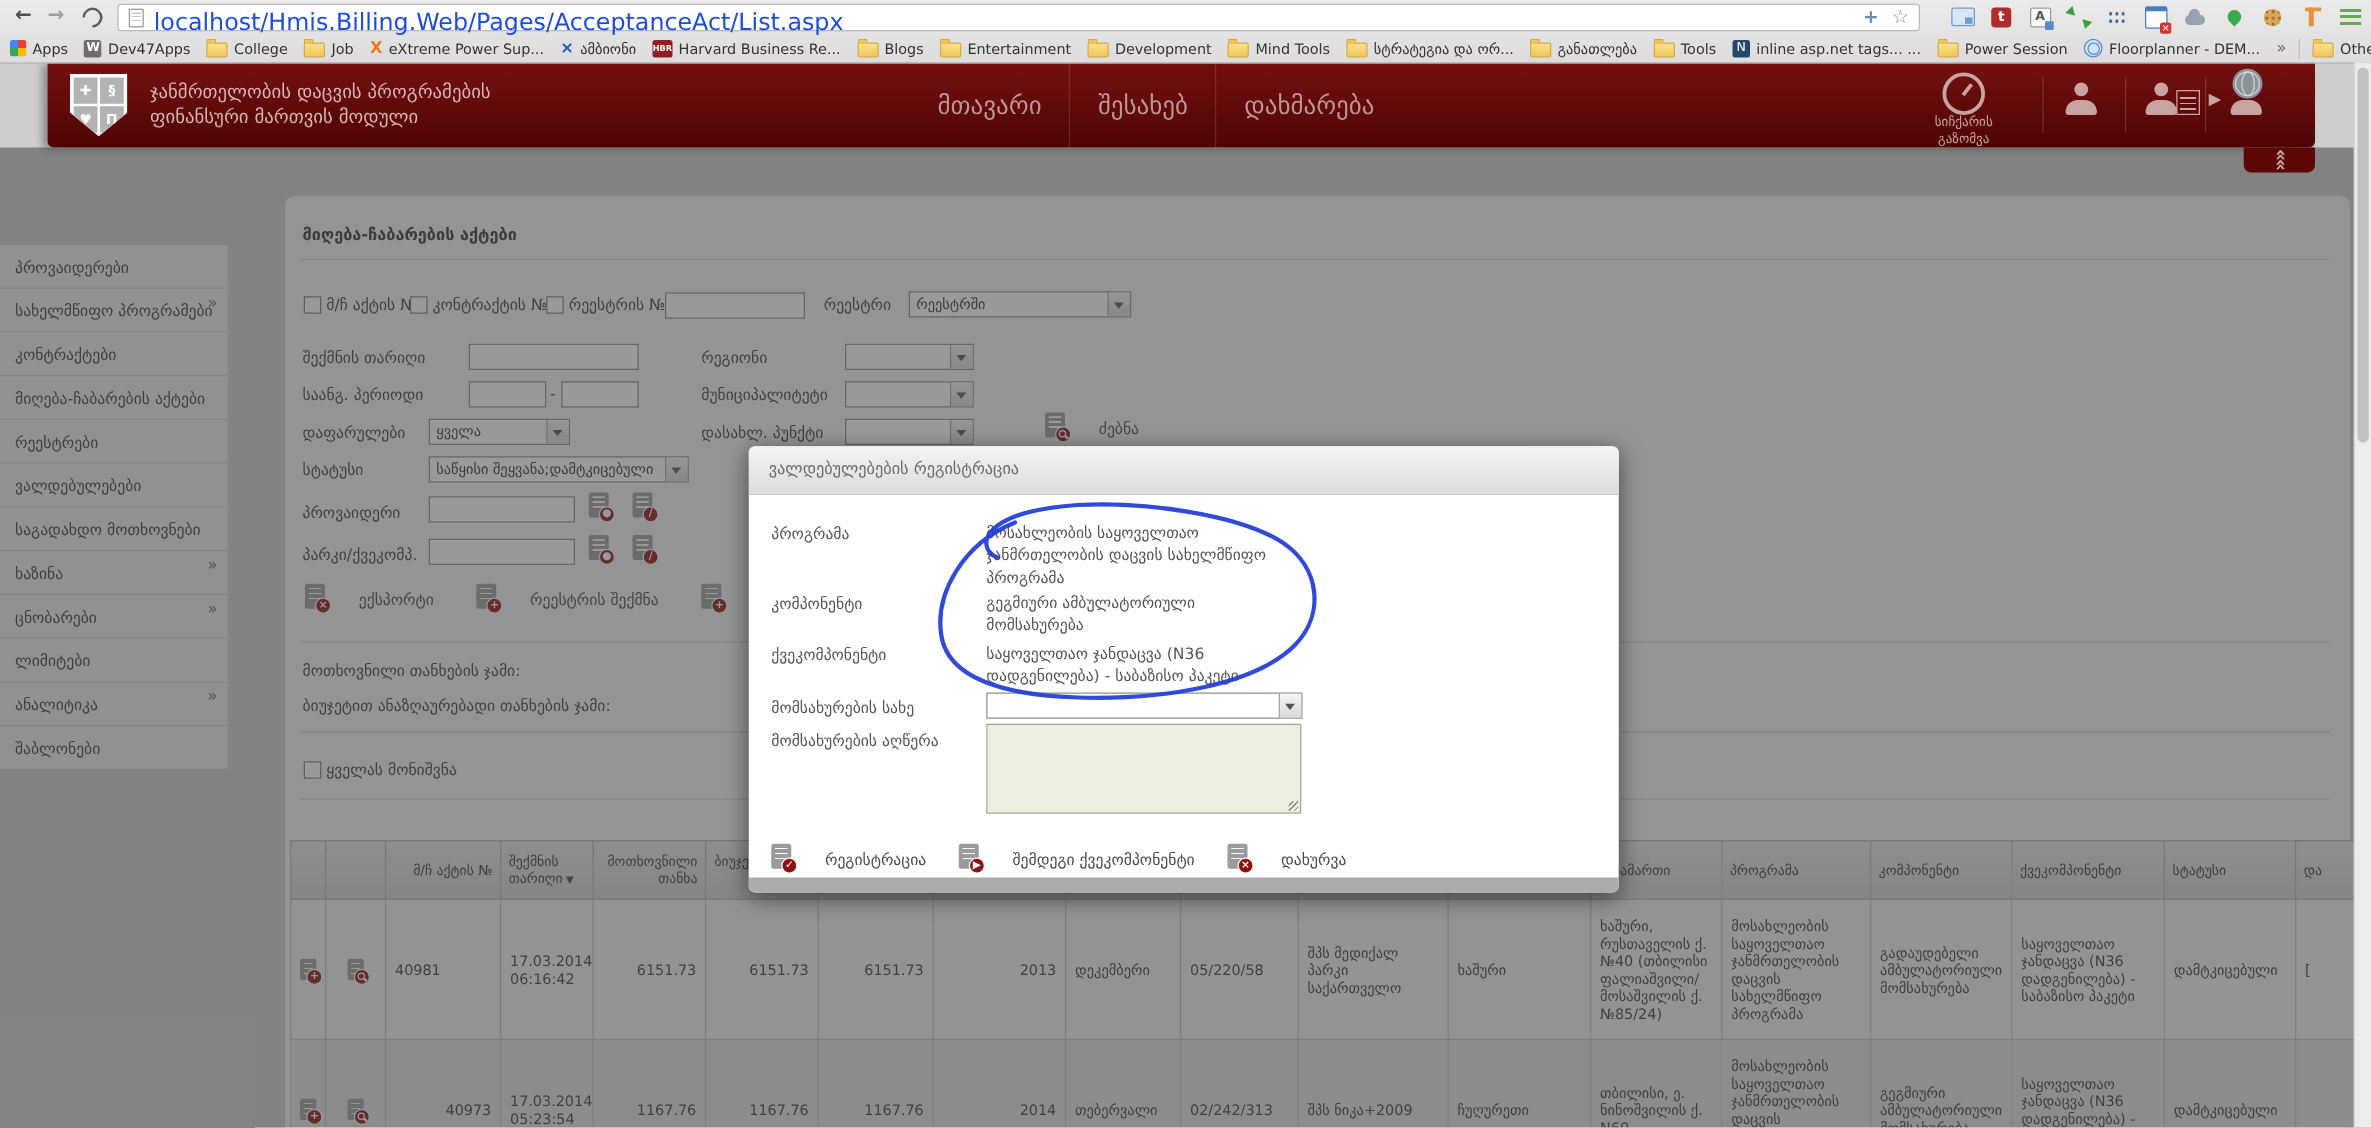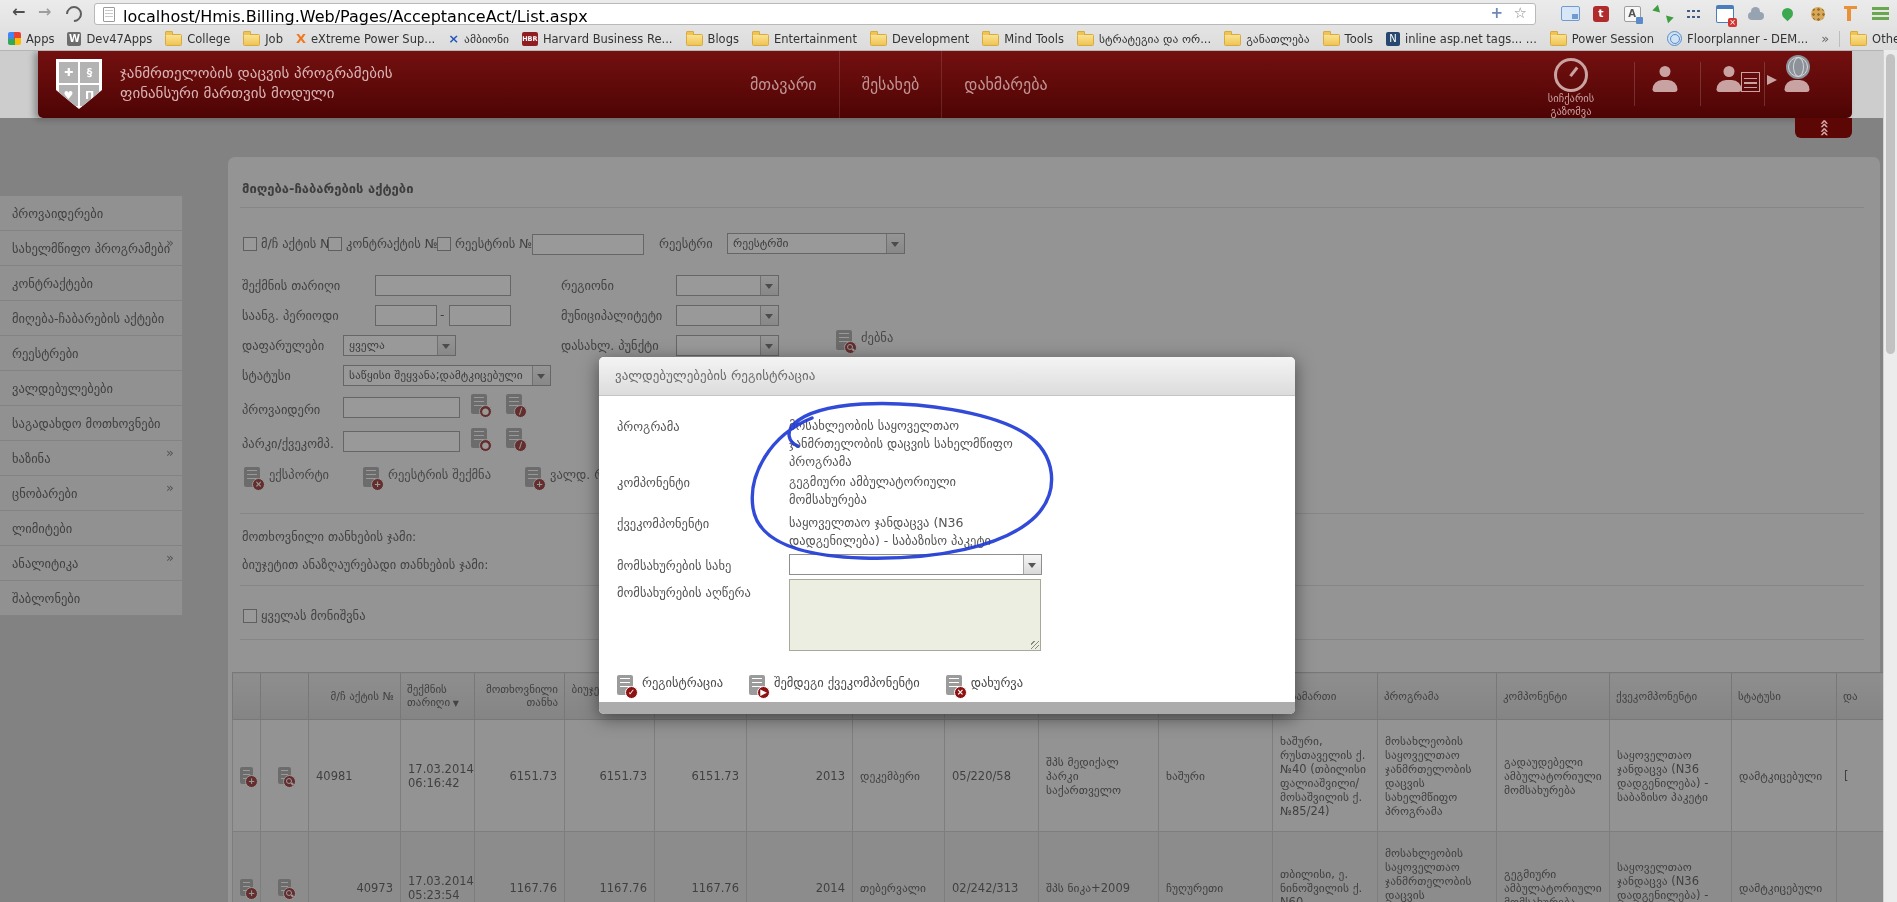--- a/index.html
+++ b/index.html
@@ -6,21 +6,21 @@
   body{width:1897px;height:902px;overflow:hidden;position:relative;background:#dedede;
        font-family:"DejaVu Sans",sans-serif;-webkit-font-smoothing:antialiased;}
   
   .chrome{position:absolute;top:0;left:0;width:1897px;height:50px;background:linear-gradient(#ebebeb,#dcdcdc);border-bottom:1px solid #b5b5b5;z-index:90;}
   .tbar{position:absolute;top:0;left:0;right:0;height:27px;}
   .navbtn{position:absolute;top:2px;font-size:16px;font-weight:bold;color:#5a5a5a;cursor:default;}
   .reload{position:absolute;left:66px;top:6px;width:12px;height:12px;border:2px solid #5f5f5f;border-radius:50%;border-left-color:transparent;transform:rotate(-45deg);}
   .urlbar{position:absolute;left:94px;top:3px;width:1440px;height:20px;background:#fff;border:1px solid #b9b9b9;border-radius:3px;}
   .url-doc{position:absolute;left:8px;top:3px;width:10px;height:13px;background:#fff;border:1.3px solid #9a9a9a;border-radius:1px;}
   .url-doc::after{content:"";position:absolute;left:1px;top:2px;right:1px;height:7px;background:repeating-linear-gradient(#c9c9c9 0 1px,transparent 1px 3px);}
-  .urltext{position:absolute;left:28px;top:2.5px;font-size:16px;color:#000000;white-space:nowrap;}
+  .urltext{position:absolute;left:28px;top:2.5px;font-size:19px;color:#1d4ed8;white-space:nowrap;}
   .move-ico{position:absolute;right:32px;top:0px;color:#7088b5;font-size:15px;font-weight:bold;}
   .star-ico{position:absolute;right:8px;top:0px;color:#8a8a8a;font-size:15px;}
   .extrow{position:absolute;right:6px;top:2px;height:23px;display:flex;align-items:center;gap:9px;}
   .ext{width:22px;height:20px;display:flex;align-items:center;justify-content:center;position:relative;}
   .ei-window{width:17px;height:13px;background:#d8e7f8;border:1.5px solid #6f9bd1;border-radius:2px;position:relative;}
   .ei-window::after{content:"";position:absolute;right:1px;bottom:1px;width:6px;height:5px;background:#6f9bd1;}
   .ei-tampermonkey{width:16px;height:16px;background:#b02c2c;border-radius:3px;color:#fff;font-size:11px;font-weight:bold;line-height:15px;text-align:center;}
   .ei-translate{width:15px;height:14px;background:#f7f7f7;border:1px solid #9d9d9d;border-radius:2px;font-size:10px;font-weight:bold;color:#555;text-align:center;line-height:13px;position:relative;}
   .ei-translate::after{content:"";position:absolute;right:-3px;bottom:-3px;width:7px;height:7px;background:#5a8ac9;border-radius:1px;}
   .ei-resize-arrows{width:16px;height:16px;position:relative;}
@@ -54,21 +54,21 @@
   .bm-right{margin-left:auto;display:inline-flex;align-items:center;gap:10px;}
   .bm-sep{width:1px;height:16px;background:#bdbdbd;}
   
   .page{position:absolute;top:50px;left:0;width:1897px;height:852px;background:#cdcdcd;overflow:hidden;}
   .app-header{position:absolute;left:38px;top:0;width:1814px;height:68px;border-radius:0 0 5px 5px;
      background:linear-gradient(#741010,#4e0404);box-shadow:-4px 2px 6px rgba(0,0,0,.3);z-index:10;}
   .shield{position:absolute;left:18px;top:9px;width:46px;height:50px;background:#fff;clip-path:polygon(0 0,100% 0,100% 62%,50% 100%,0 62%);display:grid;grid-template-columns:1fr 1fr;grid-template-rows:1fr 1fr;gap:2px;padding:3px;box-sizing:border-box;}
   .shield>div{background:#b3b3b3;color:#fff;display:flex;align-items:center;justify-content:center;font-size:11px;font-weight:bold;}
   .app-title{position:absolute;left:82px;top:13px;color:#d9b3b3;font-size:15px;line-height:20px;white-space:nowrap;}
   .topnav{position:absolute;left:690px;top:0;height:68px;display:flex;align-items:center;}
-  .topnav span{padding:0 22px;color:#c09494;font-size:16px;border-left:1px solid rgba(255,255,255,.12);height:68px;display:flex;align-items:center;cursor:default;}
+  .topnav span{padding:0 22px;color:#c09494;font-size:20px;border-left:1px solid rgba(255,255,255,.12);height:68px;display:flex;align-items:center;cursor:default;}
   .topnav span:first-child{border-left:none;}
   .speedo{position:absolute;left:1516px;top:8px;width:28px;height:28px;border:3px solid #c9a2a2;border-radius:50%;}
   .speedo::before{content:"";position:absolute;left:12px;top:4px;width:2.5px;height:11px;background:#c9a2a2;transform:rotate(38deg);transform-origin:bottom center;}
   .speedlbl{position:absolute;left:1488px;top:42px;width:90px;text-align:center;color:#c9a2a2;font-size:10.5px;line-height:13px;}
   .hdiv{position:absolute;top:12px;height:44px;width:1px;background:rgba(255,255,255,.16);}
   .person{position:absolute;width:30px;height:26px;}
   .person::before{content:"";position:absolute;left:50%;transform:translateX(-50%);top:0;width:11px;height:11px;border-radius:50%;background:#c9a2a2;}
   .person::after{content:"";position:absolute;left:50%;transform:translateX(-50%);bottom:0;width:25px;height:12px;border-radius:12px 12px 3px 3px;background:#c9a2a2;}
   .plist{position:absolute;right:-16px;top:6px;width:13px;height:14px;border:1.5px solid #c9a2a2;background:repeating-linear-gradient(#c9a2a2 0 1.5px,transparent 1.5px 4.5px);background-clip:content-box;padding:2px;}
   .parrow{position:absolute;left:-15px;top:9px;width:0;height:0;border:5px solid transparent;border-left:10px solid #c9a2a2;}
@@ -94,21 +94,21 @@
   .sel{position:absolute;height:21px;background:#fff;border:1px solid #8e8e8e;box-sizing:border-box;}
   .sel .val{display:block;padding:2px 22px 0 5px;font-size:11.5px;color:#333;white-space:nowrap;overflow:hidden;}
   .sel::after{content:"";position:absolute;right:0;top:0;bottom:0;width:17px;background:linear-gradient(#f6f6f6,#d9d9d9);border-left:1px solid #a5a5a5;}
   .sel::before{content:"";position:absolute;right:5px;top:8px;border:4px solid transparent;border-top:5px solid #555;z-index:2;}
   .doc-ico{position:relative;display:inline-block;width:16px;height:20px;background:#9b9b9b;border-radius:2px;vertical-align:middle;}
   .doc-ico::before{content:"";position:absolute;left:3px;right:3px;top:3px;height:11px;background:repeating-linear-gradient(#fff 0 1.5px,transparent 1.5px 4px);}
   .doc-s{width:13px;height:17px;}
   .bdg{position:absolute;right:-5px;bottom:-4px;width:11px;height:11px;border-radius:50%;background:#8d1212;border:1px solid #fff;color:#fff;font-size:8.5px;line-height:10px;text-align:center;font-weight:bold;}
   .bdg-mag::before{content:"";position:absolute;left:2.2px;top:1.8px;width:4px;height:4px;border:1.3px solid #fff;border-radius:50%;}
   .bdg-mag::after{content:"";position:absolute;left:7.4px;top:7.2px;width:3px;height:1.5px;background:#fff;transform:rotate(45deg);}
-  .act-btn{display:inline-flex;align-items:flex-start;gap:9px;font-size:12.5px;color:#4a4a4a;cursor:default;}
+  .act-btn{display:inline-flex;align-items:flex-end;gap:27px;font-size:12.5px;color:#4a4a4a;cursor:default;}
   .totlbl{position:absolute;font-size:12.5px;color:#3f3f3f;}
   .totval{position:absolute;width:140px;text-align:right;font-size:12.5px;color:#2f2f2f;}
   .hint{position:absolute;left:14px;font-size:11.5px;color:#5a5a5a;}
   
   .grid{position:absolute;left:232px;top:622px;width:1682px;}
   table.g{table-layout:fixed;border-collapse:collapse;width:1682px;}
   table.g th{height:42px;background:linear-gradient(#e7e7e7,#d2d2d2);border:1px solid #b5b5b5;font-size:11px;font-weight:normal;color:#3c3c3c;padding:2px 6px;vertical-align:middle;overflow:hidden;}
   table.g td{border:1px solid #c3c3c3;font-size:11.5px;color:#3a3a3a;padding:4px 7px;vertical-align:middle;height:112px;overflow:hidden;box-sizing:border-box;}
   table.g tbody tr:nth-child(1){background:#f2f2f2;}
   table.g tbody tr:nth-child(2){background:#e2e2e2;}

